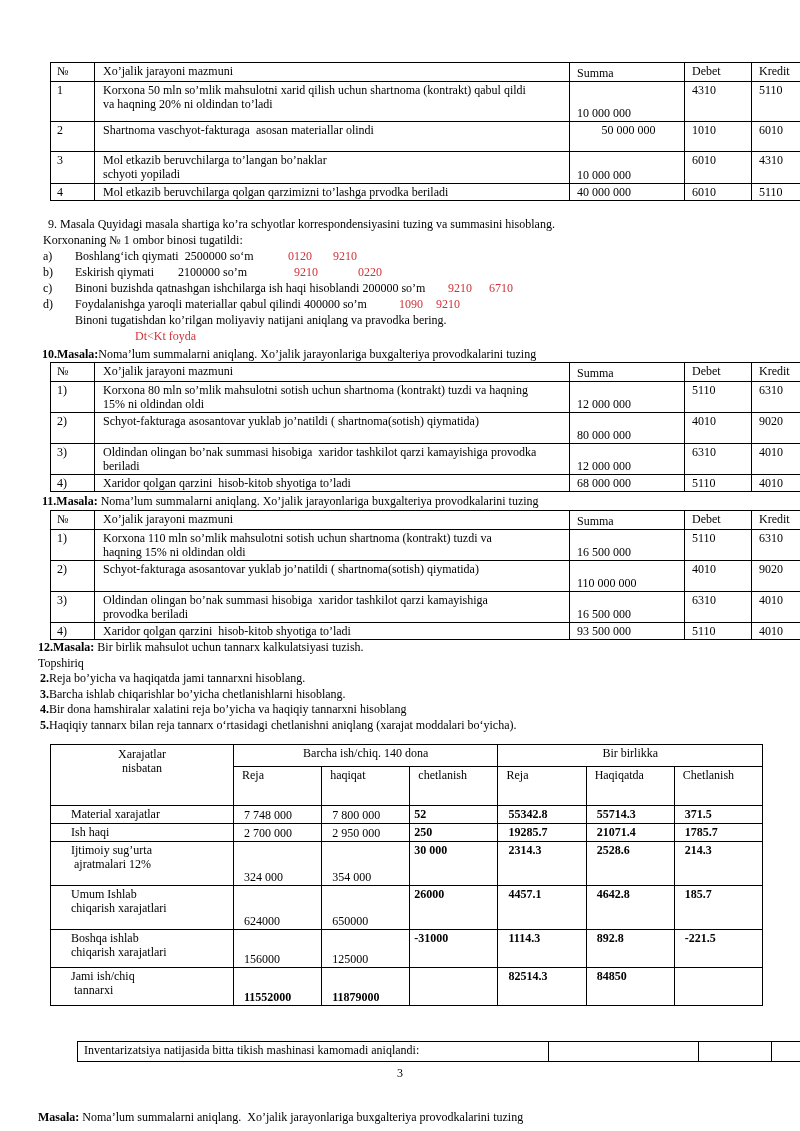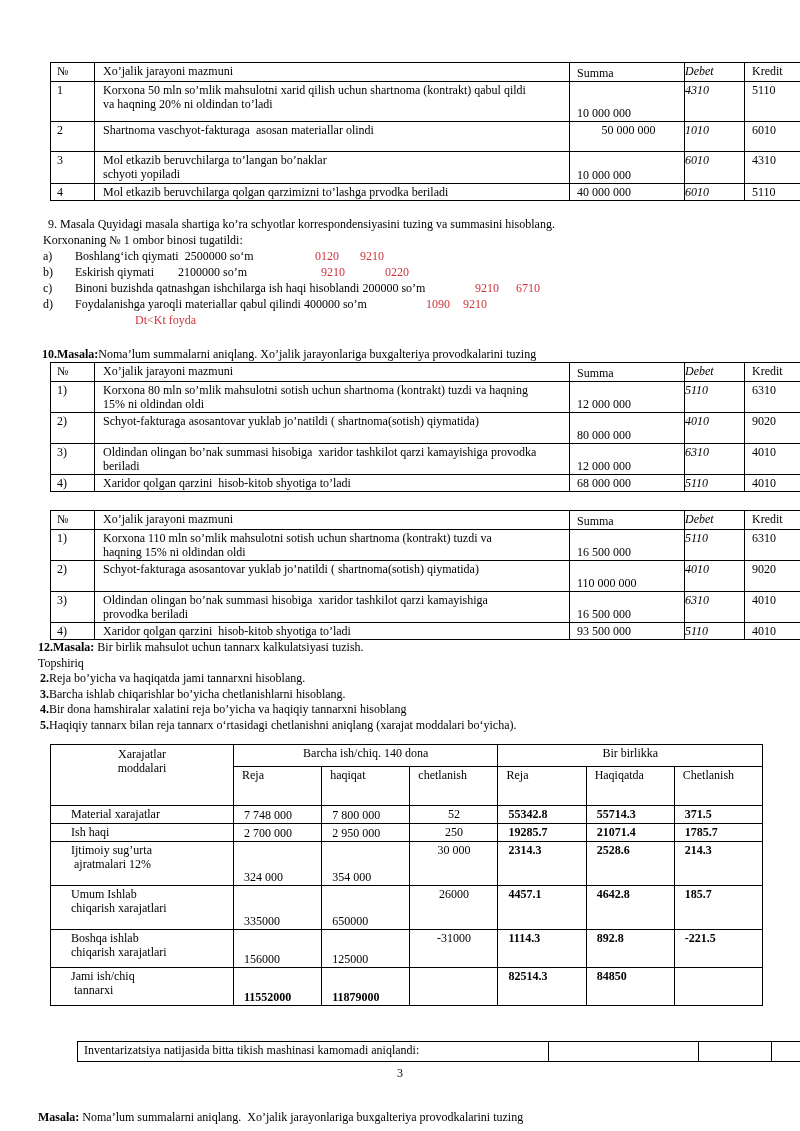--- a/index.html
+++ b/index.html
@@ -10,21 +10,21 @@
   table { border-collapse:collapse; table-layout:fixed; }
   td, th { border:1px solid #000; padding:1px 4px; font-weight:normal;
            text-align:left; vertical-align:top; font-size:12px; line-height:14px;
            overflow:hidden; }
 
   
   .prov { width:713px; position:absolute; left:50px; }
   .prov .c-num    { width:33px;  padding-left:6px; }
   .prov .c-text   { width:462px; padding-left:8px; white-space:pre-wrap; }
   .prov .c-summa  { width:103px; padding-left:7px; vertical-align:bottom; }
-  .prov .c-debet  { width:55px;  padding-left:0;font-style:italic; }
+  .prov .c-debet  { width:55px;  padding-left:7px; }
   .prov .c-kredit { width:60px;  padding-left:7px; }
   .prov thead th  { height:16px; vertical-align:top; }
   #table1 { top:62px; }
   #table1 tbody tr:nth-child(1){ height:40px; }
   #table1 tbody tr:nth-child(2){ height:30px; }
   #table1 tbody tr:nth-child(2) .c-summa { vertical-align:top; text-align:center; }
   #table1 tbody tr:nth-child(3){ height:32px; }
   #table1 tbody tr:nth-child(4){ height:16px; }
   #table10 { top:362px; }
   #table11 { top:510px; }
@@ -33,21 +33,21 @@
   .prov4 tbody tr:nth-child(3){ height:29px; }
   .prov4 tbody tr:nth-child(4){ height:15px; }
 
   
   #sec9 { position:absolute; top:216px; left:38px; width:740px; line-height:16px; }
   .s9-line1 { margin-left:10px; }
   .s9-line2 { margin-left:5px; }
   .s9-item { position:relative; height:16px; }
   .s9-label { position:absolute; left:5px; }
   .s9-text  { position:absolute; left:37px; white-space:pre-wrap; }
-  .s9-code  { position:absolute; color:var(--red);margin-left:27px; }
+  .s9-code  { position:absolute; color:var(--red); }
   .code-a1{left:250px} .code-a2{left:295px}
   .code-b1{left:256px} .code-b2{left:320px}
   .code-c1{left:410px} .code-c2{left:451px}
   .code-d1{left:361px} .code-d2{left:398px}
   .s9-closing { margin-left:37px; }
   .s9-note { margin-left:97px; color:var(--red); }
 
   .tbl-title { position:absolute; left:42px; line-height:15px; }
   #title10 { top:347px; }
   #title11 { top:494px; }
@@ -59,21 +59,21 @@
 
   
   #calc { position:absolute; top:744px; left:50px; width:713px; }
   #calc .w1{width:174px} #calc .w2{width:101px} #calc .w3{width:113px}
   #calc .w4{width:75px}  #calc .w5{width:85px}  #calc .w6{width:87px} #calc .w7{width:78px}
   #calc thead tr:nth-child(1) th { height:19px; text-align:center; }
   #calc thead tr:nth-child(2) th { height:36px; padding-left:8px; }
   #calc th.c-label-h { text-align:center; white-space:pre-line; padding-top:2px; }
   #calc .c-label { padding-left:20px; white-space:pre-wrap; }
   #calc .c-reja, #calc .c-haqiqat { vertical-align:bottom; padding-left:10px; }
-  #calc .c-chet { font-weight:normal; text-align:center; }
+  #calc .c-chet { font-weight:bold; text-align:left; }
   #calc .c-breja, #calc .c-bhaq, #calc .c-bchet { font-weight:bold; padding-left:10px; }
   #calc tbody tr:nth-child(1){ height:18px; }
   #calc tbody tr:nth-child(2){ height:18px; }
   #calc tbody tr:nth-child(3){ height:44px; }
   #calc tbody tr:nth-child(4){ height:44px; }
   #calc tbody tr:nth-child(5){ height:38px; }
   #calc tbody tr:nth-child(6){ height:38px; }
   #calc tbody tr:nth-child(6) .c-reja,
   #calc tbody tr:nth-child(6) .c-haqiqat { font-weight:bold; }
 
@@ -158,20 +158,21 @@
       <span class="s9-text">Binoni buzishda qatnashgan ishchilarga ish haqi hisoblandi 200000 so’m</span>
       <span class="s9-code code-c1">9210</span>
       <span class="s9-code code-c2">6710</span>
     </div>
     <div class="s9-item">
       <span class="s9-label">d)</span>
       <span class="s9-text">Foydalanishga yaroqli materiallar qabul qilindi 400000 so’m</span>
       <span class="s9-code code-d1">1090</span>
       <span class="s9-code code-d2">9210</span>
     </div>
+    <div class="s9-closing">Binoni tugatishdan ko’rilgan moliyaviy natijani aniqlang va pravodka bering.</div>
     <div class="s9-note">Dt&lt;Kt  foyda</div>
   </div>
 
   <div id="title10" class="tbl-title"><span class="bold">10.Masala:</span><span class="keep-space">Noma’lum summalarni aniqlang. Xo’jalik jarayonlariga buxgalteriya provodkalarini tuzing</span></div>
   <table id="table10" class="prov prov4">
     <thead>
       <tr>
         <th class="c-num">№</th>
         <th class="c-text">Xo’jalik jarayoni mazmuni</th>
         <th class="c-summa">Summa</th>
@@ -206,20 +207,21 @@
       <tr>
         <td class="c-num">4)</td>
         <td class="c-text">Xaridor qolgan qarzini  hisob-kitob shyotiga to’ladi</td>
         <td class="c-summa">68 000 000</td>
         <td class="c-debet">5110</td>
         <td class="c-kredit">4010</td>
       </tr>
     </tbody>
   </table>
 
+  <div id="title11" class="tbl-title"><span class="bold">11.Masala:</span><span class="keep-space"> Noma’lum summalarni aniqlang. Xo’jalik jarayonlariga buxgalteriya provodkalarini tuzing</span></div>
   <table id="table11" class="prov prov4">
     <thead>
       <tr>
         <th class="c-num">№</th>
         <th class="c-text">Xo’jalik jarayoni mazmuni</th>
         <th class="c-summa">Summa</th>
         <th class="c-debet">Debet</th>
         <th class="c-kredit">Kredit</th>
       </tr>
     </thead>
@@ -263,21 +265,21 @@
     <div class="s12-task"><span class="bold">2.</span><span>Reja bo’yicha va haqiqatda jami tannarxni hisoblang.</span></div>
     <div class="s12-task"><span class="bold">3.</span><span>Barcha ishlab chiqarishlar bo’yicha chetlanishlarni hisoblang.</span></div>
     <div class="s12-task"><span class="bold">4.</span><span>Bir dona hamshiralar xalatini reja bo’yicha va haqiqiy tannarxni hisoblang</span></div>
     <div class="s12-task"><span class="bold">5.</span><span>Haqiqiy tannarx bilan reja tannarx o‘rtasidagi chetlanishni aniqlang (xarajat moddalari bo‘yicha).</span></div>
   </div>
 
   <table id="calc">
     <thead>
       <tr>
         <th class="w1 c-label-h" rowspan="2">Xarajatlar
-moddalari</th>
+nisbatan</th>
         <th colspan="3">Barcha ish/chiq. 140 dona</th>
         <th colspan="3">Bir birlikka</th>
       </tr>
       <tr>
         <th class="w2">Reja</th>
         <th class="w3">haqiqat</th>
         <th class="w4">chetlanish</th>
         <th class="w5">Reja</th>
         <th class="w6">Haqiqatda</th>
         <th class="w7">Chetlanish</th>
@@ -308,21 +310,21 @@
         <td class="c-reja">324 000</td>
         <td class="c-haqiqat">354 000</td>
         <td class="c-chet">30 000</td>
         <td class="c-breja">2314.3</td>
         <td class="c-bhaq">2528.6</td>
         <td class="c-bchet">214.3</td>
       </tr>
       <tr>
         <td class="c-label">Umum Ishlab
 chiqarish xarajatlari</td>
-        <td class="c-reja">335000</td>
+        <td class="c-reja">624000</td>
         <td class="c-haqiqat">650000</td>
         <td class="c-chet">26000</td>
         <td class="c-breja">4457.1</td>
         <td class="c-bhaq">4642.8</td>
         <td class="c-bchet">185.7</td>
       </tr>
       <tr>
         <td class="c-label">Boshqa ishlab
 chiqarish xarajatlari</td>
         <td class="c-reja">156000</td>

